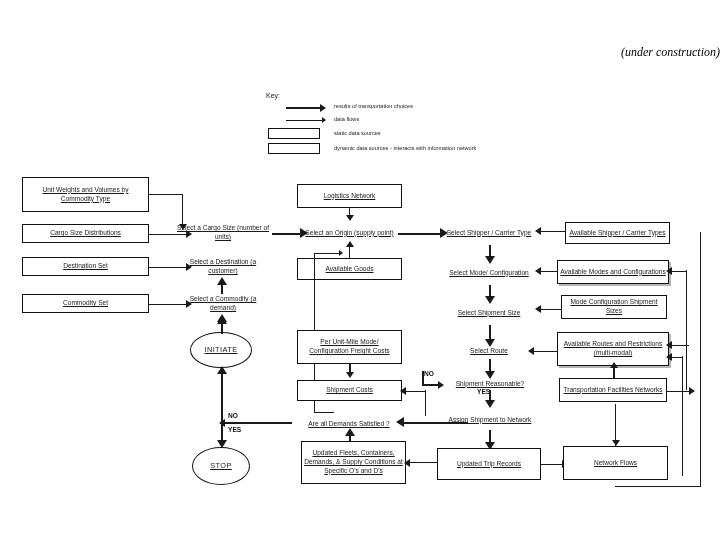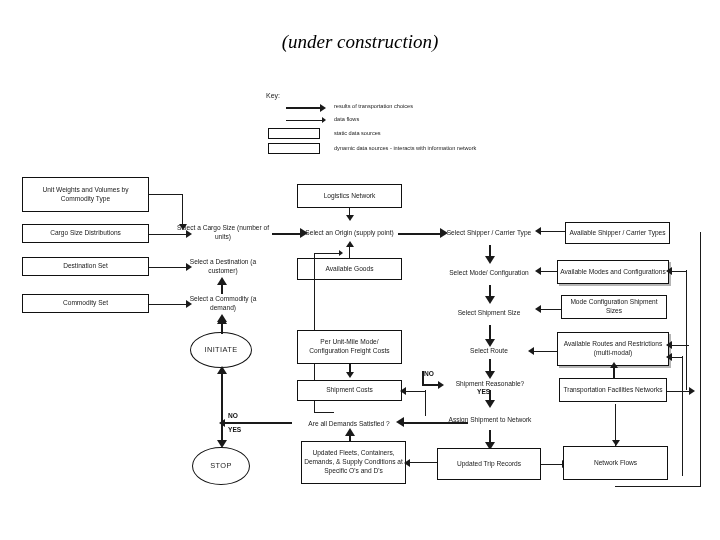--- a/index.html
+++ b/index.html
@@ -28,36 +28,38 @@
     font-style: italic;
     font-weight: bold;
     font-size: 19.5px;
     letter-spacing: 0.1px;
     line-height: 1.1;
     white-space: nowrap;
   }
   #sub-title {
     font-family: "Liberation Serif", serif;
     font-style: italic;
-    font-size: 19px;
-    margin-top: 7px;
+    font-size: 12px;
+    margin-top: 21px;
+    text-align: right;
   }
 
   
   .node {
     position: absolute;
     box-sizing: border-box;
     display: flex;
     align-items: center;
     justify-content: center;
     text-align: center;
     font-size: 6.6px;
     line-height: 1.32;
     color: #1a1a1a;
     padding: 1px 2px;
+    text-decoration: underline;
   }
   .box {
     background: #ffffff;
     border: 1px solid #111;
   }
   .box.thick { border-width: 1.6px; }
   .box.shadow { box-shadow: 2px 2px 0 rgba(120,120,120,0.55); }
   .plain { background: transparent; border: none; }
 
   .oval {

